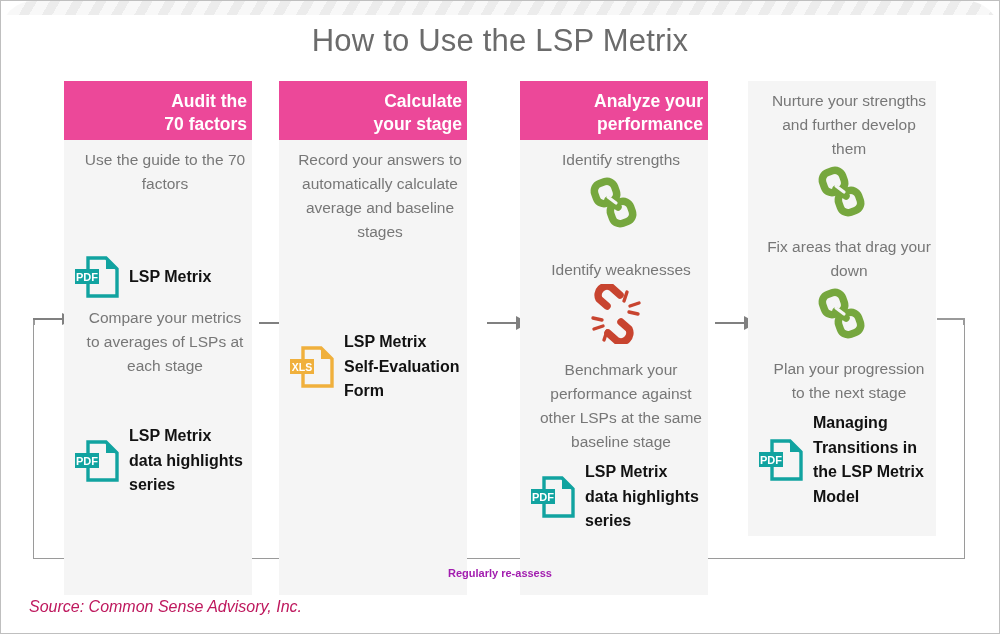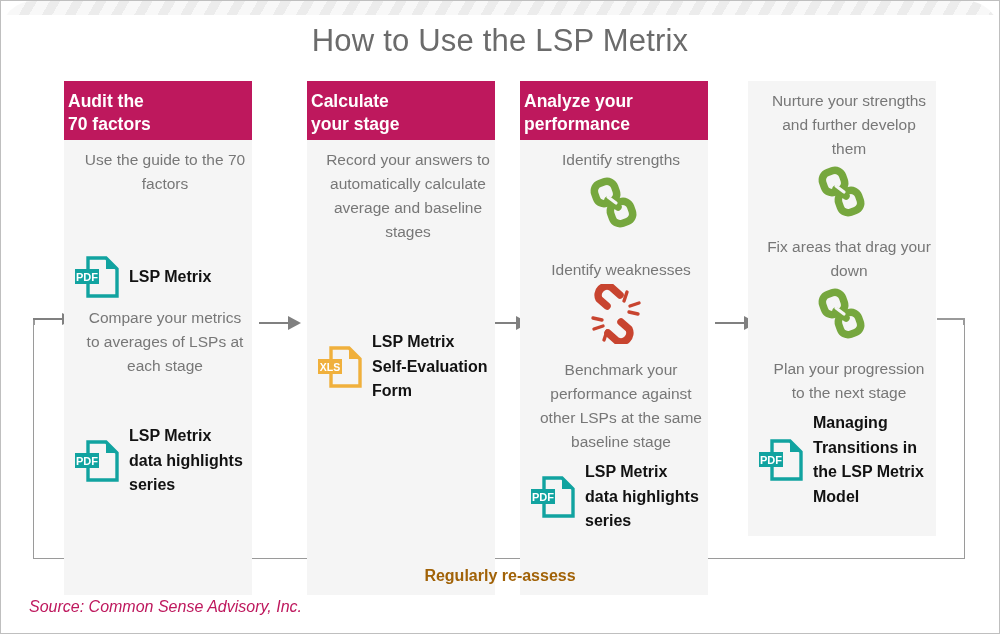--- a/index.html
+++ b/index.html
@@ -67,30 +67,30 @@
   }
 
   
   .cols{position:absolute;left:0;top:80px;width:998px;}
   .col{
     position:absolute;
     width:188px;
     top:0;
   }
   .col-1{left:63px;}
-  .col-2{left:306px;}
+  .col-2{left:278px;}
   .col-3{left:519px;}
   .col-4{left:747px;}
 
   .col-head{
-    background:#be185d;
+    background:#ec4899;
     color:#ffffff;
     font-size:17.5px;
     font-weight:bold;
-    text-align:left;
+    text-align:right;
     line-height:23px;
     padding:9px 5px 10px 4px;
     box-sizing:border-box;
     height:59px;
   }
   .col-body{
     background:#f5f5f5;
     padding:8px 4px 10px 4px;
     box-sizing:border-box;
     height:455px;
@@ -145,21 +145,21 @@
     border-bottom:7px solid transparent;
   }
   .arr-1{left:258px;top:321px;}
   .arr-2{left:486px;top:321px;}
   .arr-3{left:714px;top:321px;}
 
   
   .reassess{
     position:absolute;left:0;top:566px;width:998px;
     text-align:center;
-    font-size:16px;font-weight:bold;color:#a16207;
+    font-size:11px;font-weight:bold;color:#a21caf;
   }
   .source{
     position:absolute;left:28px;top:597px;
     font-size:16px;font-style:italic;color:#be185d;
   }
 </style>
 </head>
 <body>
 
 <div id="page">

